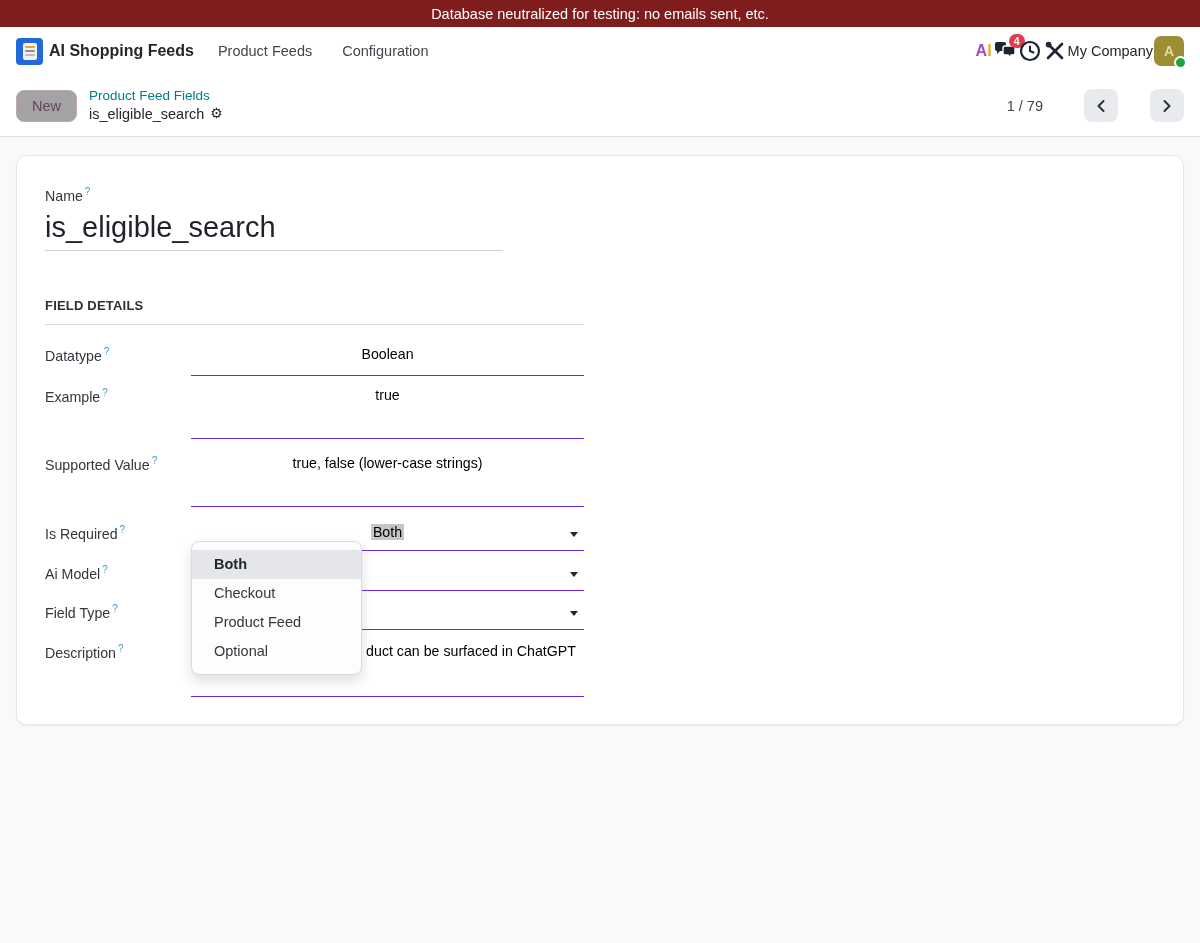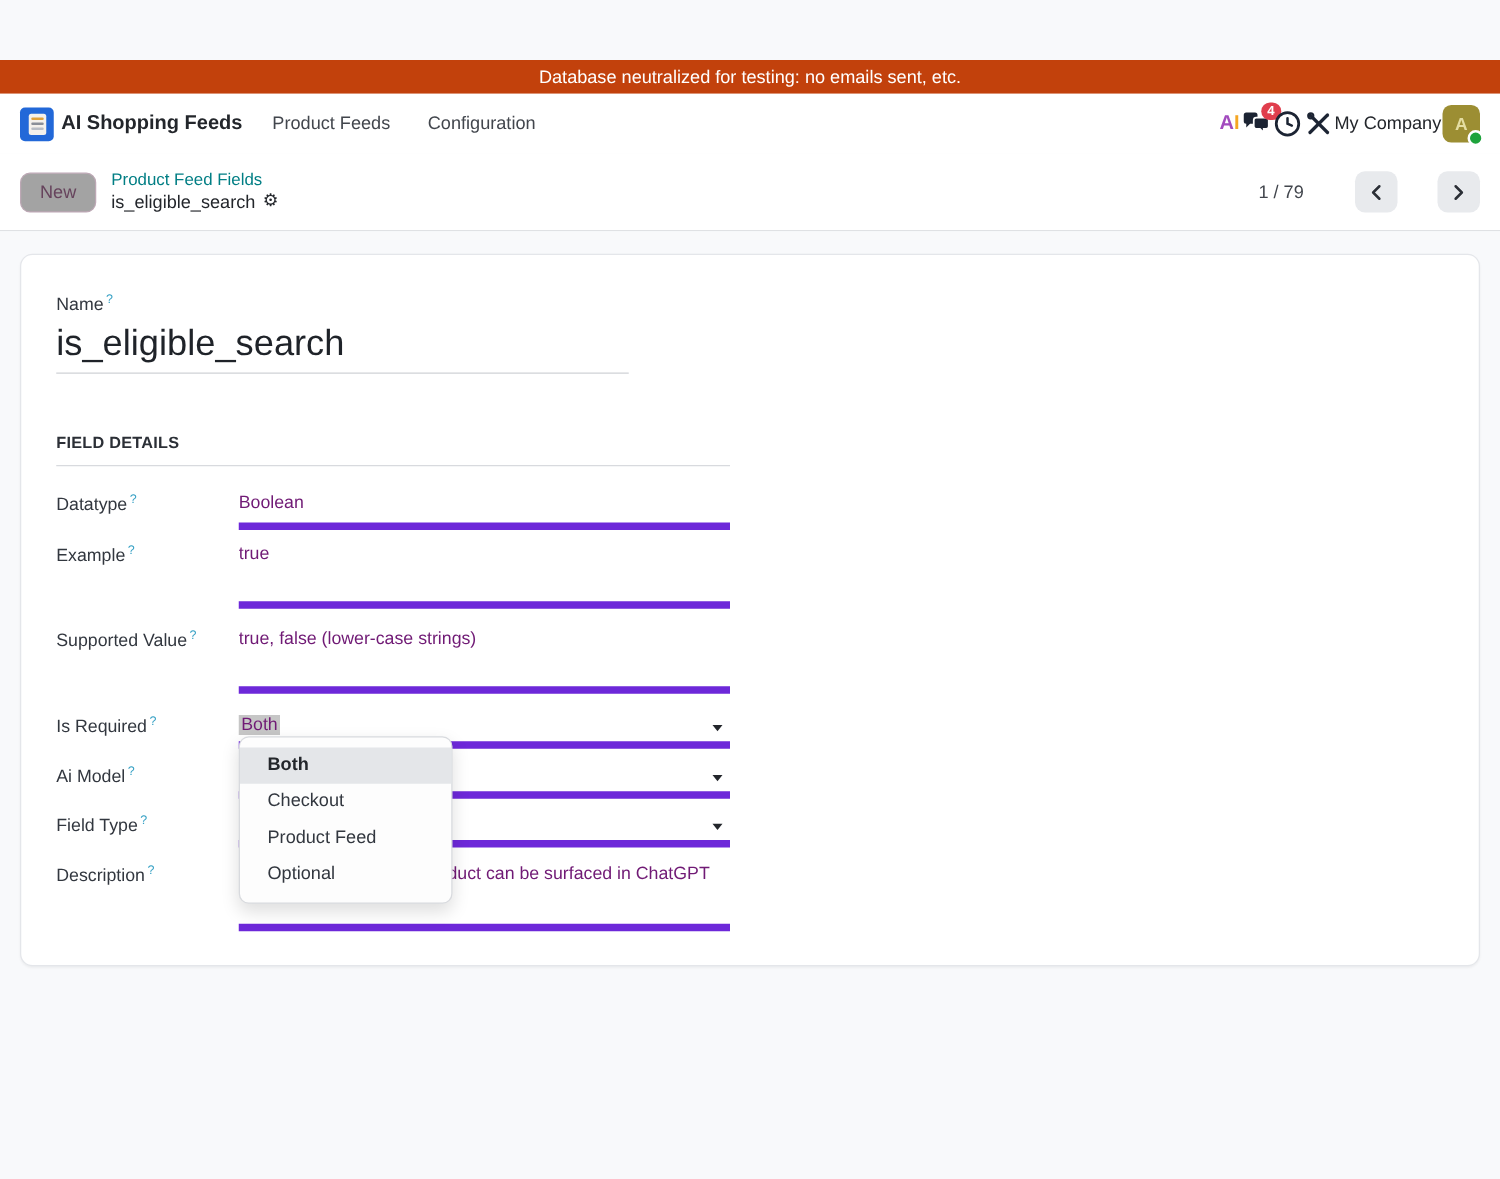--- a/index.html
+++ b/index.html
@@ -1,19 +1,19 @@
 <!DOCTYPE html>
 <html><head>
 <meta charset="utf-8">
 <style>
   * { margin:0; padding:0; box-sizing:border-box; }
   html,body { width:1200px; height:943px; font-family:"Liberation Sans", sans-serif; background:#f8f9fb; overflow:hidden; }
 
   
-  .banner { height:27px; background:#c2410c; color:#fff; display:flex; align-items:center; justify-content:center; font-size:14.5px;margin-top:48px; }
+  .banner { height:27px; background:#7f1d1d; color:#fff; display:flex; align-items:center; justify-content:center; font-size:14.5px; }
 
   
   .navbar { height:48px; background:#fff; display:flex; align-items:center; padding:0 16px; }
   .app-icon { width:27px; height:27px; background:#2268d8; border-radius:4px; display:flex; align-items:center; justify-content:center; }
   .app-icon .doc { width:14px; height:17px; background:#f4f1ec; border-radius:2px; display:flex; flex-direction:column; justify-content:center; gap:2px; padding:2px 2px; }
   .app-icon .doc i { display:block; height:2px; border-radius:1px; }
   .app-icon .doc i.l1 { background:#e0a23a; }
   .app-icon .doc i.l2 { background:#8a8f98; }
   .app-icon .doc i.l3 { background:#b9bec6; }
   .app-name { font-size:16px; font-weight:700; color:#23262b; margin-left:6px; }
@@ -50,21 +50,21 @@
   sup.help { color:#35a0c4; font-size:10px; margin-left:2px; }
 
   .name-title { margin-top:5px; width:458px; border-bottom:1px solid #cfd2d6; }
   .name-input { font-family:inherit; font-size:29px; color:#1f2329; border:none; outline:none; width:100%; padding:2px 0 6px 0; background:transparent; }
 
   .section-title { margin-top:47px; font-size:13px; font-weight:700; color:#2b2f36; letter-spacing:.2px; padding-bottom:11px; border-bottom:1px solid #d8dade; width:539px; }
 
   .fields { width:539px; margin-top:19px; }
   .frow { display:flex; }
   .frow .lbl { width:146px; padding-top:2px; }
-  .frow .val { flex:1; border-bottom:6px solid #6d28d9; position:relative; font-size:14.2px; color:#701a75; padding-top:2px; }
+  .frow .val { flex:1; border-bottom:1px solid #6d28d9; position:relative; font-size:14.2px; color:#000000; padding-top:2px;text-align:center; }
   .h-input { height:32px; margin-bottom:9px; }
   .h-area  { height:54px; margin-bottom:15px; }
   .h-area2 { height:54px; margin-bottom:14px; }
   .h-sel1  { height:29px; margin-bottom:11px; }
   .h-sel2  { height:29px; margin-bottom:10px; }
   .h-sel3  { height:29px; margin-bottom:11px; }
   .h-desc  { height:56px; }
   .caret { position:absolute; right:6px; top:10px; width:0; height:0; border-left:4.5px solid transparent; border-right:4.5px solid transparent; border-top:5.5px solid #23262b; }
   .sel-highlight { background:#c6c6c6; padding:0 2px; }
   .desc-frag { padding-left:167px; white-space:nowrap; }

